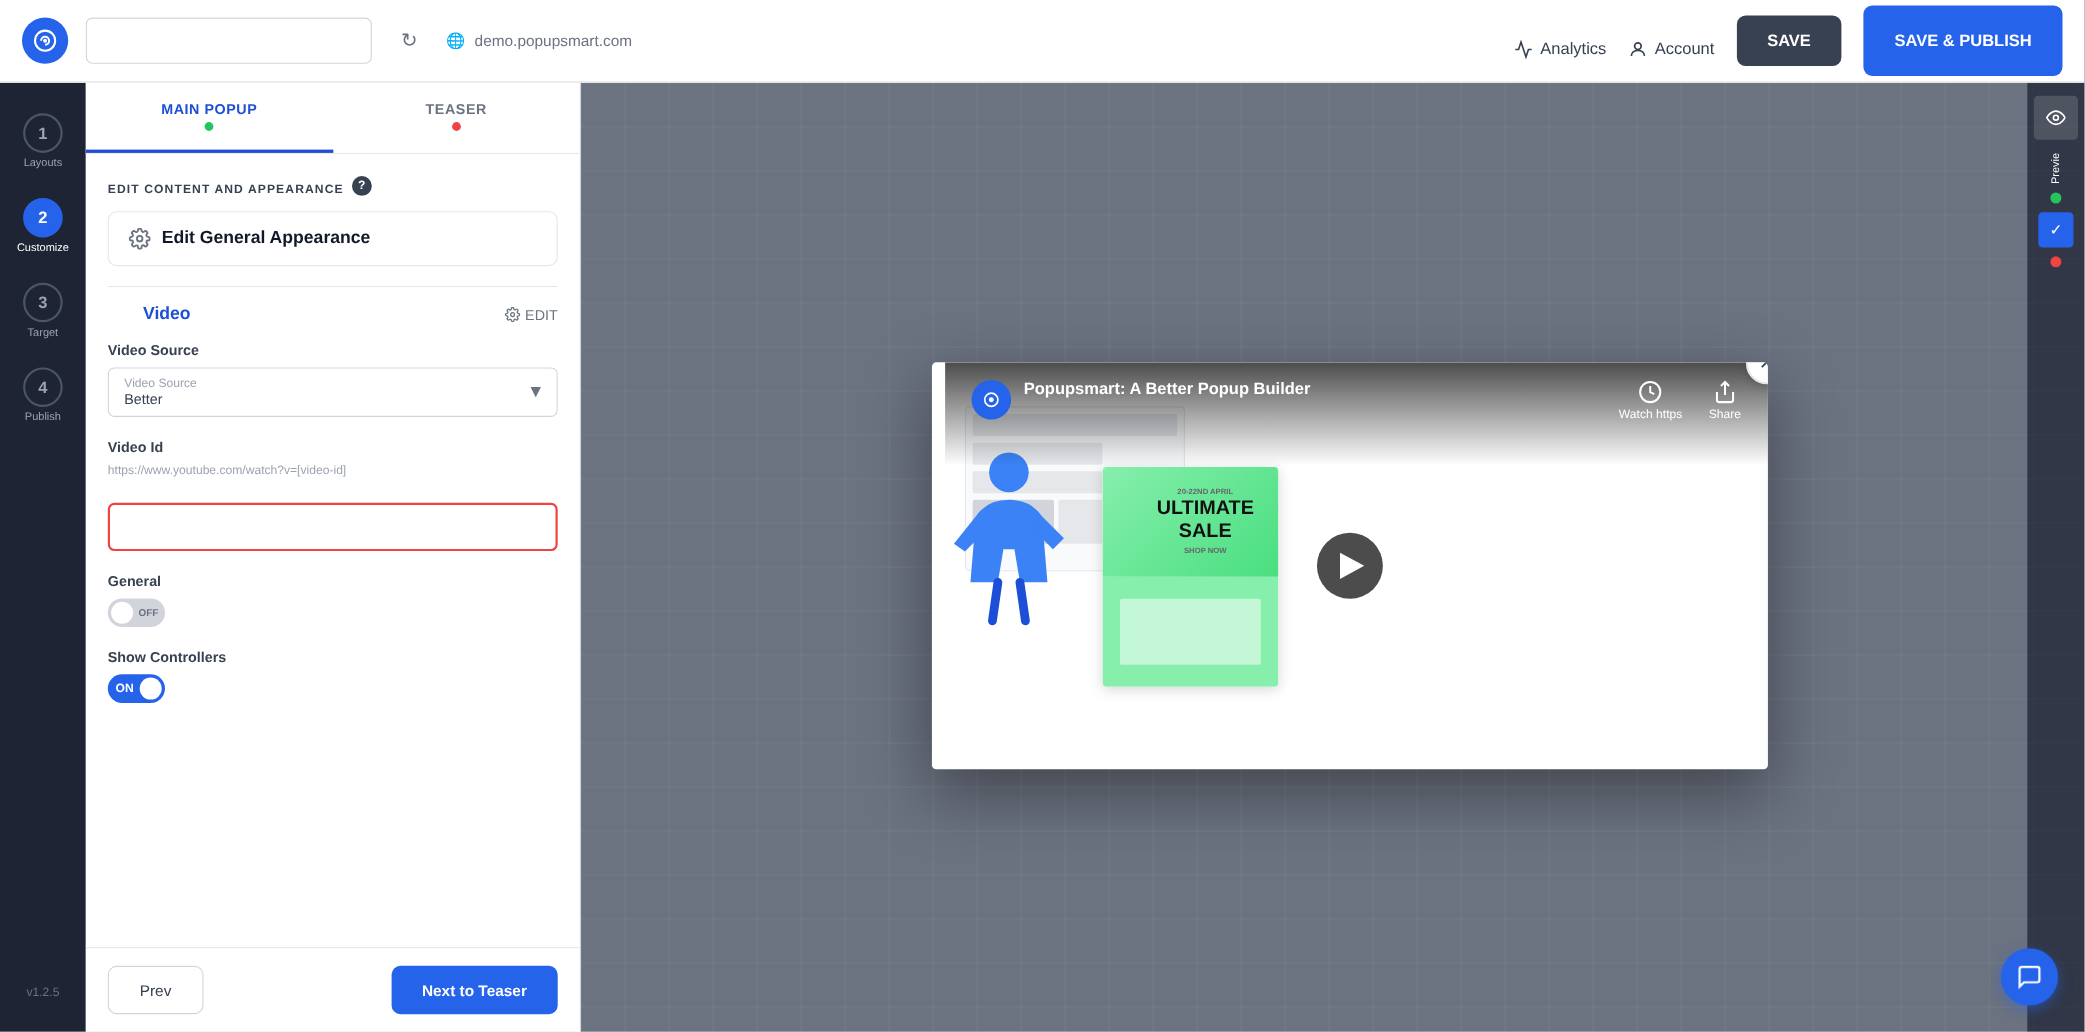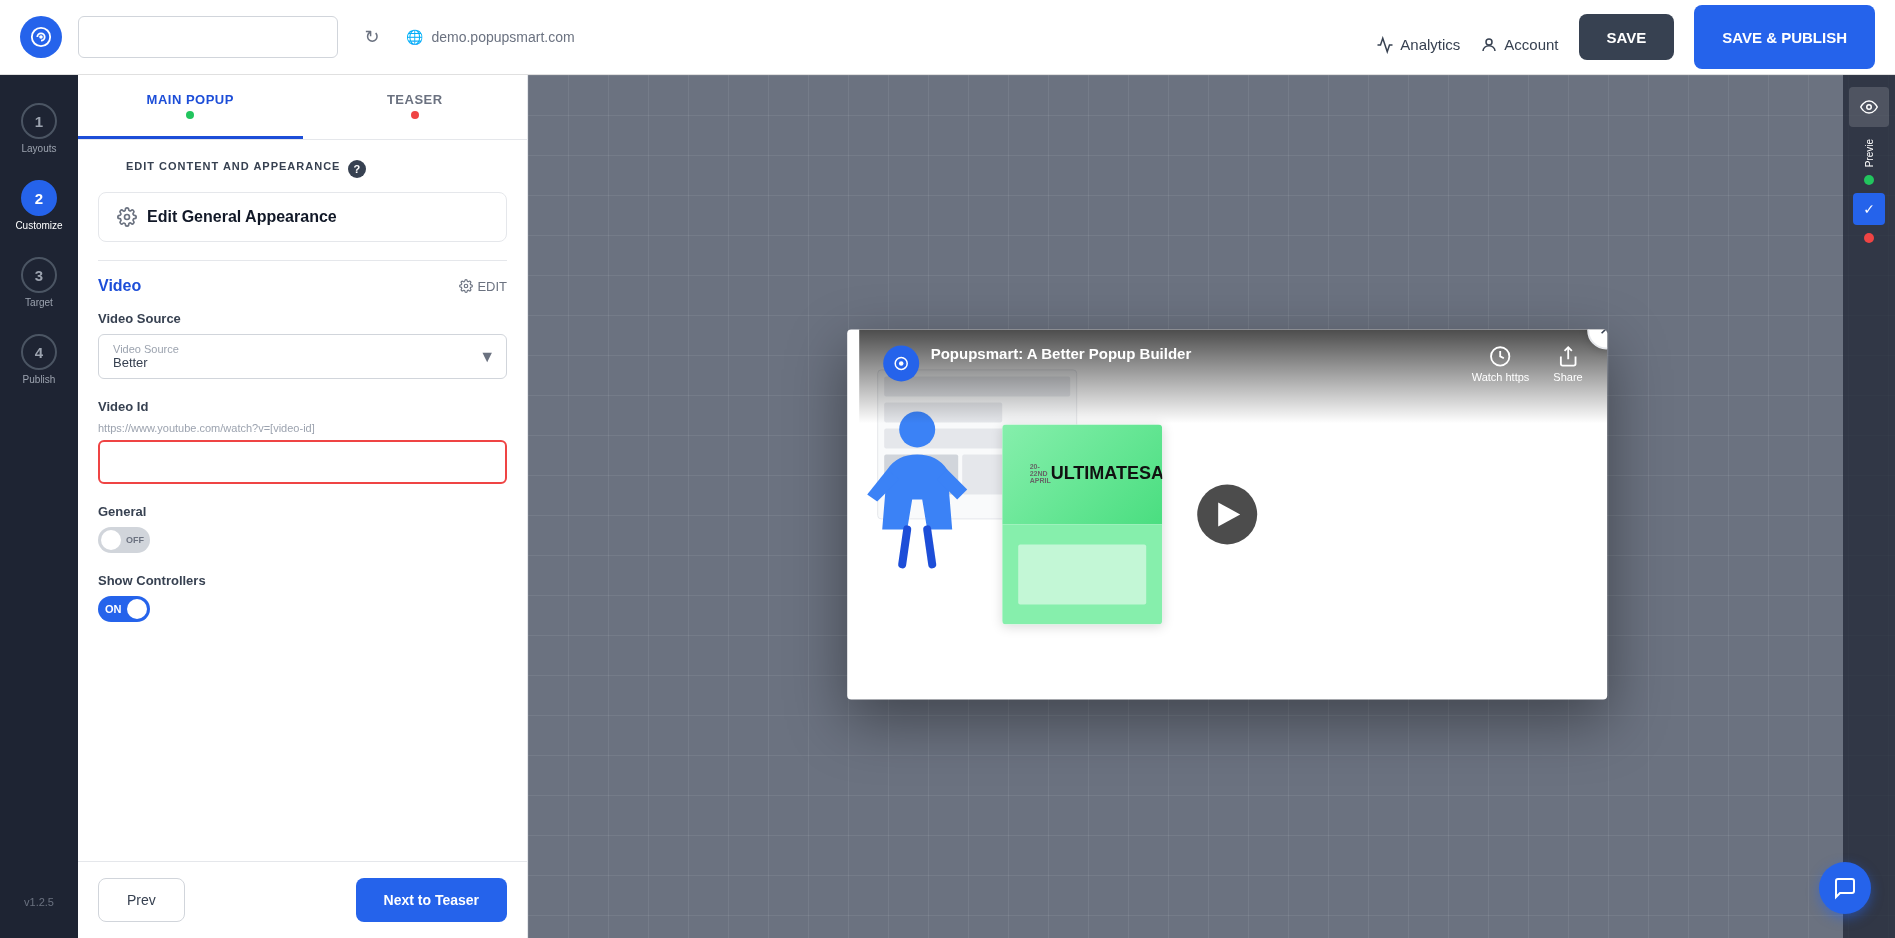--- a/index.html
+++ b/index.html
@@ -189,24 +189,23 @@
       overflow-y: auto;
       padding: 20px;
     }
     .panel-section-label {
       font-size: 11px;
       font-weight: 700;
       color: #374151;
       letter-spacing: 1px;
       text-transform: uppercase;
       display: flex;
-      align-items: flex-start;
+      align-items: flex-end;
       gap: 8px;
       margin-bottom: 14px;
-      margin-left: 28px;
     }
     .help-icon {
       width: 18px; height: 18px;
       border-radius: 50%;
       background: #374151;
       color: #fff;
       font-size: 11px;
       display: flex; align-items: center; justify-content: center;
       font-weight: 700;
     }
@@ -230,20 +229,21 @@
     .video-section-header {
       display: flex;
       justify-content: space-between;
       align-items: center;
       margin-bottom: 16px;
     }
     .video-section-title {
       font-size: 16px;
       font-weight: 700;
       color: #1d4ed8;
+      margin-left: 32px;
     }
     .edit-link {
       display: flex; align-items: center; gap: 4px;
       font-size: 13px;
       color: #6b7280;
       cursor: pointer;
       text-decoration: none;
     }
 
     .field-label {
@@ -281,21 +281,21 @@
       cursor: pointer;
       display: flex;
       justify-content: space-between;
       align-items: center;
       margin-bottom: 20px;
     }
 
     .hint-text {
       font-size: 11px;
       color: #9ca3af;
-      margin-bottom: 6px;
+      margin-bottom: 23px;
     }
     .video-id-input {
       width: 100%;
       padding: 12px 14px;
       border: 2px solid #ef4444;
       border-radius: 6px;
       font-size: 14px;
       color: #374151;
       outline: none;
       margin-bottom: 20px;
@@ -578,21 +578,22 @@
       position: absolute;
       left: 50%;
       top: 50%;
       transform: translate(-10%, -45%);
     }
     .sale-card-header {
       background: linear-gradient(135deg, #86efac, #4ade80);
       height: 50%;
       display: flex;
       align-items: center;
-      flex-direction: row;
+      justify-content: center;
+      flex-direction: column;
       font-size: 9px;
       color: #166534;
       font-weight: 600;
       padding-left: 28px;
     }
     .sale-card-title {
       font-size: 18px;
       font-weight: 900;
       color: #111;
       text-align: center;

